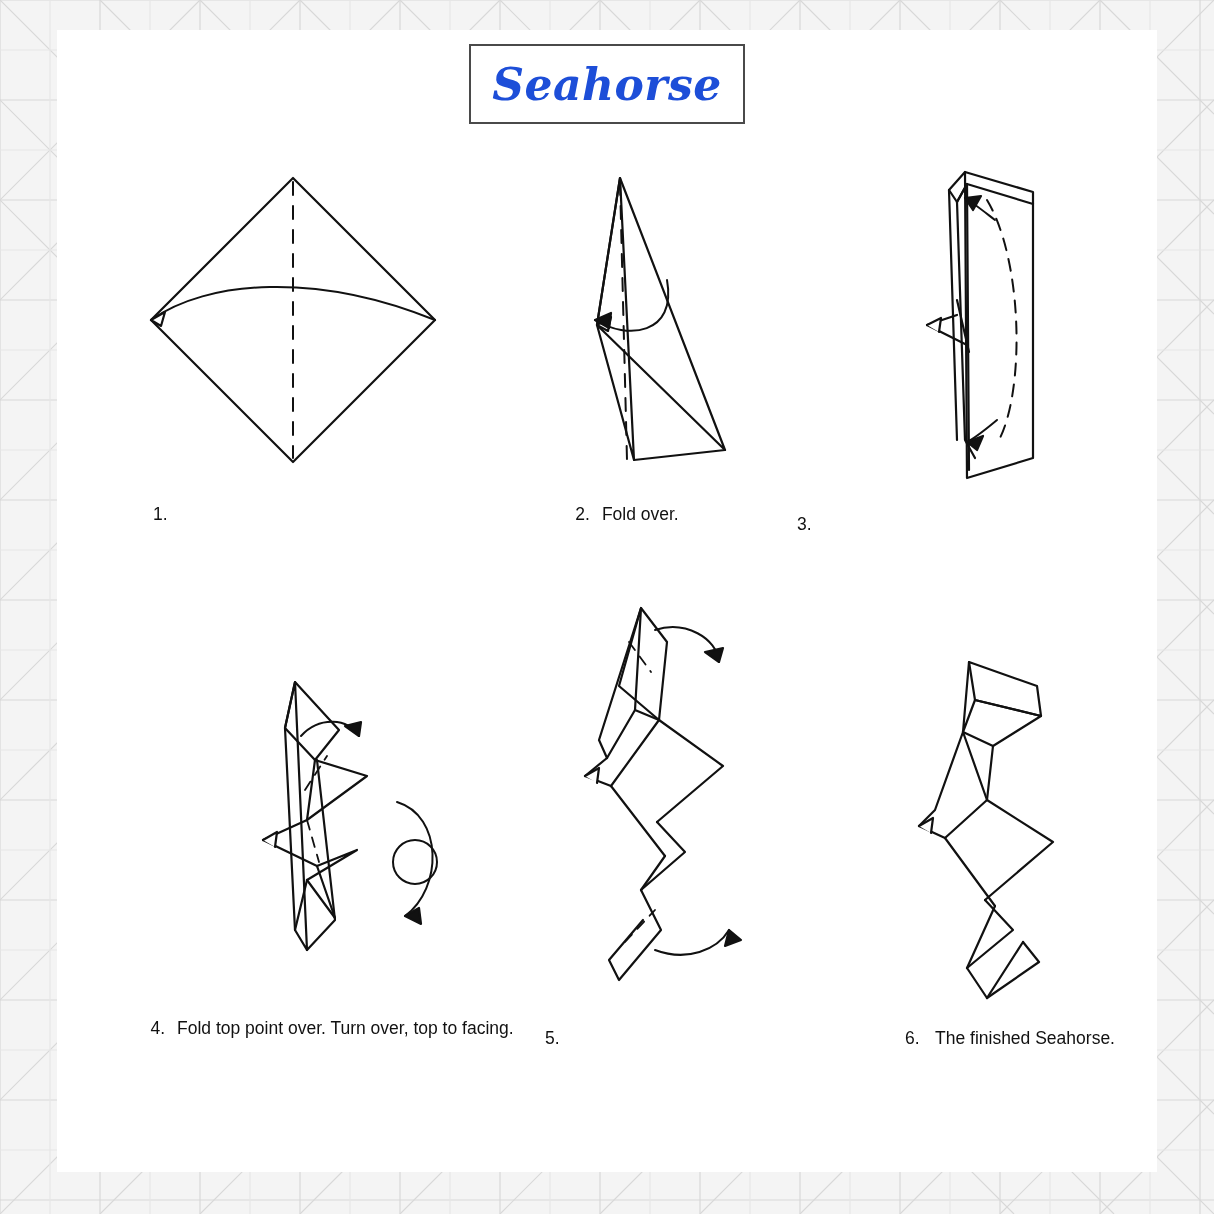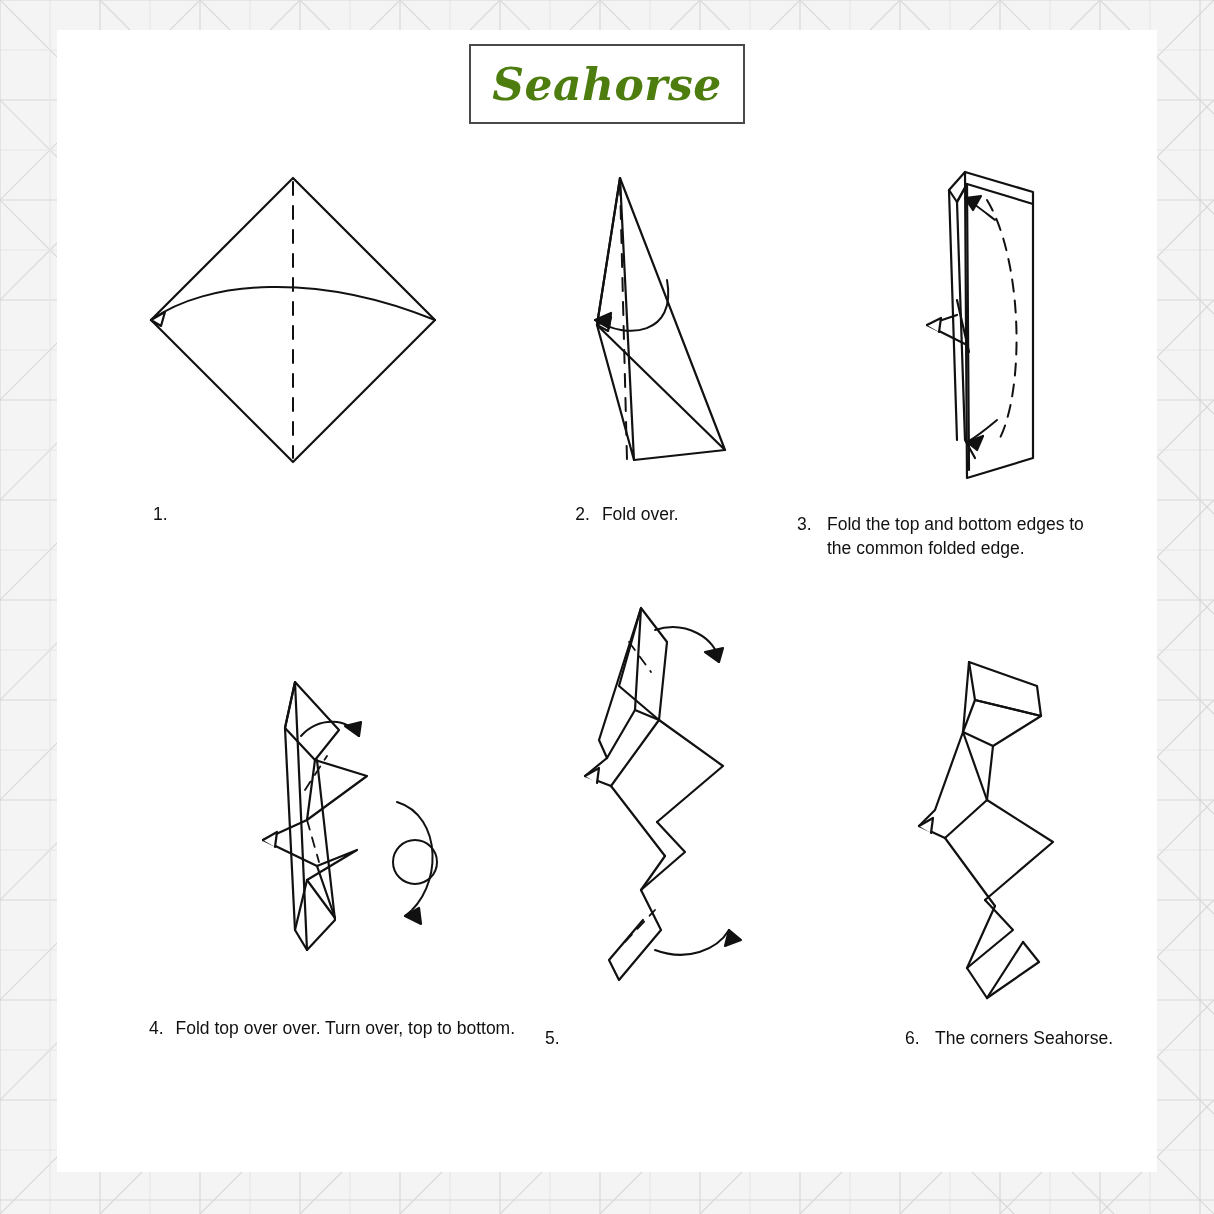--- a/index.html
+++ b/index.html
@@ -45,21 +45,21 @@
     background: #ffffff;
     display: flex;
     align-items: center;
     justify-content: center;
   }
   #title-text {
     font-family: "DejaVu Serif", serif;
     font-style: italic;
     font-size: 44px;
     font-weight: 700;
-    color: #4d7c0f;
+    color: #1d4ed8;
     letter-spacing: 0.5px;
   }
   .step {
     position: absolute;
   }
   .figure {
     position: relative;
   }
   .caption {
     display: flex;
@@ -163,21 +163,20 @@
             <path d="M190 60 C226 120, 228 250, 202 300" stroke-dasharray="12 9" stroke-width="2"></path>
             <path d="M198 80 C185 70, 175 62, 168 58" stroke-width="2"></path>
             <path d="M168 58 L184 56 L176 70 Z" fill="#111111"></path>
             <path d="M200 280 C188 290, 178 298, 170 302" stroke-width="2"></path>
             <path d="M170 302 L186 296 L180 310 Z" fill="#111111"></path>
           </g>
         </svg>
       </div>
       <div class="caption" style="margin-top:18px; padding-left:0px;">
         <span class="num">3.</span>
-        <span class="txt">Fold the top and bottom edges to the common folded edge.</span>
       </div>
     </div>
 
     <div class="step" style="left:110px; top:600px; width:330px;">
       <div class="figure">
         <svg width="330" height="370" viewBox="0 0 330 370" xmlns="http://www.w3.org/2000/svg">
           <g fill="none" stroke="#111111" stroke-width="2.2" stroke-linejoin="round" stroke-linecap="round">
             <path d="M128 52 L172 100 L148 130 L118 98 Z"></path>
             <path d="M118 98 L128 52 L140 320 L128 300 Z"></path>
             <path d="M140 320 L168 290 L150 130"></path>
@@ -194,21 +193,21 @@
             <path d="M134 106 C152 86, 182 88, 192 106" stroke-width="2"></path>
             <path d="M192 106 L178 96 L194 92 Z" fill="#111111"></path>
             <path d="M230 172 C276 186, 276 258, 238 286" stroke-width="2"></path>
             <path d="M238 286 L252 278 L254 294 Z" fill="#111111"></path>
             <circle cx="248" cy="232" r="22" stroke-width="2"></circle>
           </g>
         </svg>
       </div>
       <div class="caption center" style="margin-top:12px;">
         <span class="num">4.</span>
-        <span class="txt">Fold top over over. Turn over, top to bottom.</span>
+        <span class="txt">Fold top point over. Turn over, top to facing.</span>
       </div>
     </div>
 
     <div class="step" style="left:432px; top:560px; width:300px;">
       <div class="figure">
         <svg width="300" height="420" viewBox="0 0 300 420" xmlns="http://www.w3.org/2000/svg">
           <g fill="none" stroke="#111111" stroke-width="2.2" stroke-linejoin="round" stroke-linecap="round">
             <path d="M152 18 L178 52 L170 130 L130 96 Z"></path>
             <path d="M152 18 L146 120 L118 168 L110 150 Z"></path>
             <path d="M170 130 L234 176 L168 232"></path>
@@ -250,18 +249,18 @@
             <path d="M158 280 L186 310 L140 348"></path>
             <path d="M168 286 L140 348"></path>
             <path d="M140 348 L160 378 L212 342 L196 322"></path>
             <path d="M160 378 L196 322"></path>
             <path d="M136 112 L160 180"></path>
           </g>
         </svg>
       </div>
       <div class="caption" style="margin-top:12px; padding-left:78px;">
         <span class="num">6.</span>
-        <span class="txt">The corners Seahorse.</span>
+        <span class="txt">The finished Seahorse.</span>
       </div>
     </div>
 
   </div>
 </div>
 
 </body></html>

